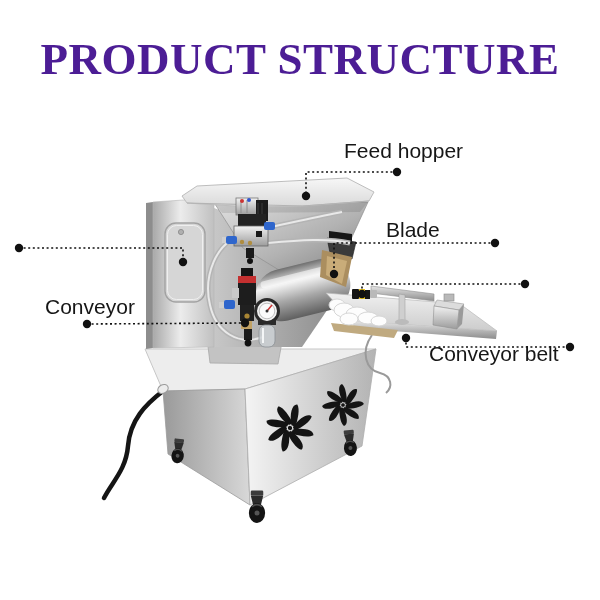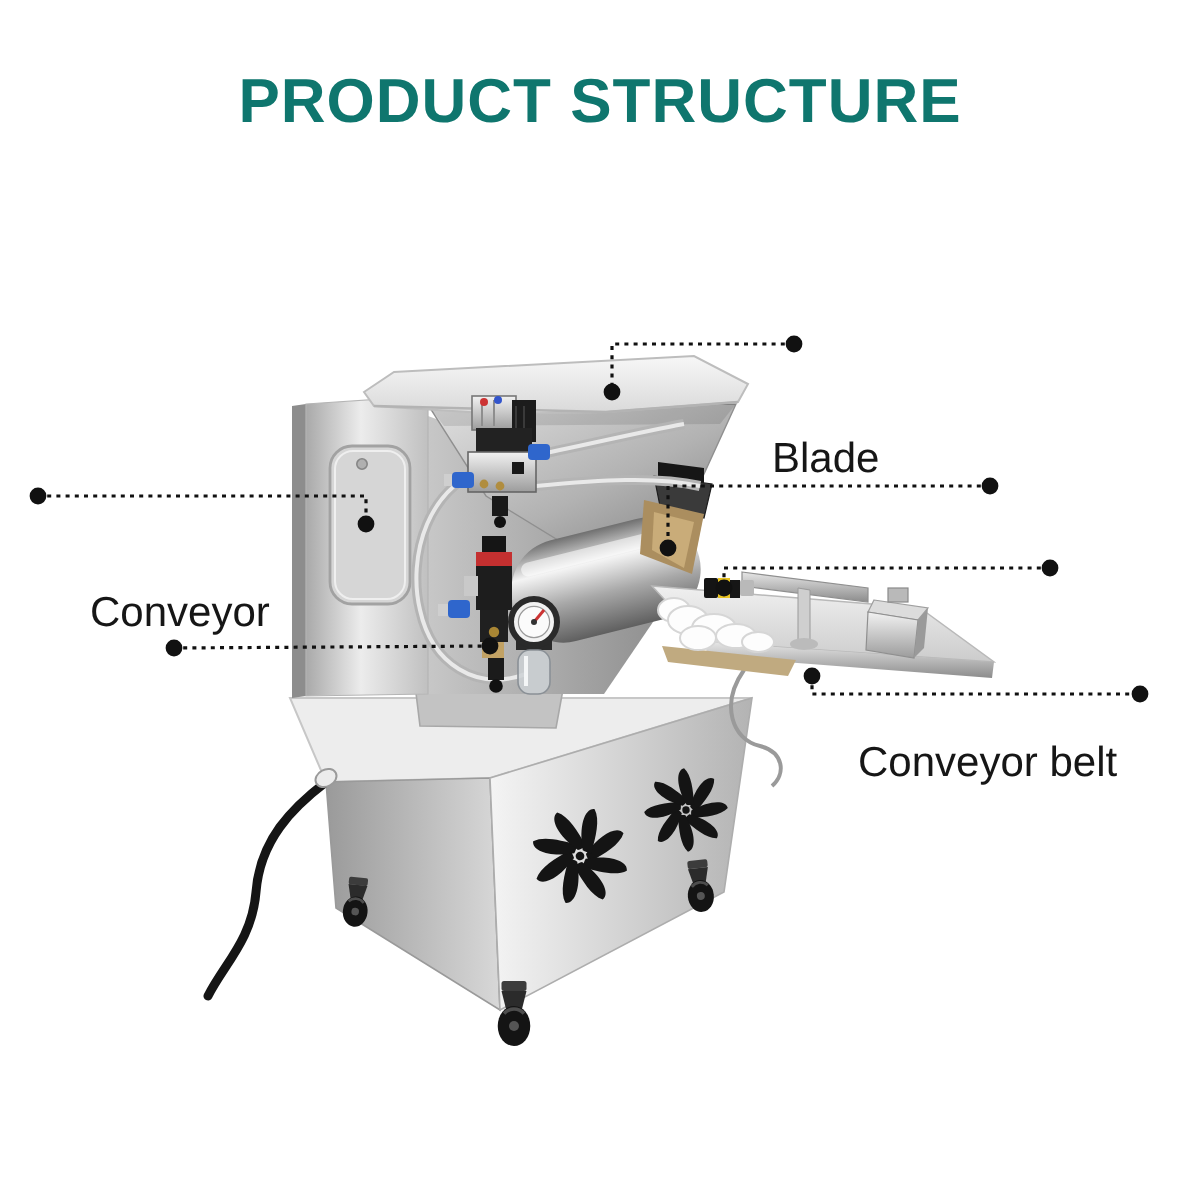--- a/index.html
+++ b/index.html
@@ -2,22 +2,22 @@
 <html><head>
 <meta charset="utf-8">
 <style>
   html,body{margin:0;padding:0;background:#ffffff;}
   .stage{
     position:relative;width:600px;height:600px;background:#ffffff;
     font-family:"Liberation Sans", sans-serif;overflow:hidden;
   }
   .page-title{
     position:absolute;left:0;right:0;top:33px;text-align:center;
-    font-size:31px;font-weight:700;letter-spacing:.5px;color:#0f766e;
-    font-family:Liberation Sans, sans-serif;
+    font-size:45px;font-weight:700;letter-spacing:.5px;color:#4c1d95;
+    font-family:Liberation Serif, serif;
   }
   .callout-label{
     position:absolute;font-size:21px;color:#161616;white-space:nowrap;
     line-height:1.0;
   }
   svg{position:absolute;left:0;top:0;}
 </style>
 </head>
 <body>
 
@@ -243,16 +243,17 @@
         <circle cx="334" cy="274" r="4.2"></circle>
       <circle cx="525" cy="284" r="4.2"></circle>
         <circle cx="362" cy="294" r="4.2"></circle>
       <circle cx="87" cy="324" r="4.2"></circle>
         <circle cx="245" cy="323" r="4.2"></circle>
       <circle cx="406" cy="338" r="4.2"></circle>
         <circle cx="570" cy="347" r="4.2"></circle>
     </g>
   </svg>
 
+  <div class="callout-label" style="left:344px;top:140px">Feed hopper</div>
   <div class="callout-label" style="left:386px;top:219px">Blade</div>
   <div class="callout-label" style="left:45px;top:296px">Conveyor</div>
-  <div class="callout-label" style="left:429px;top:371px">Conveyor belt</div>
+  <div class="callout-label" style="left:429px;top:343px">Conveyor belt</div>
 </div>
 
 </body></html>

